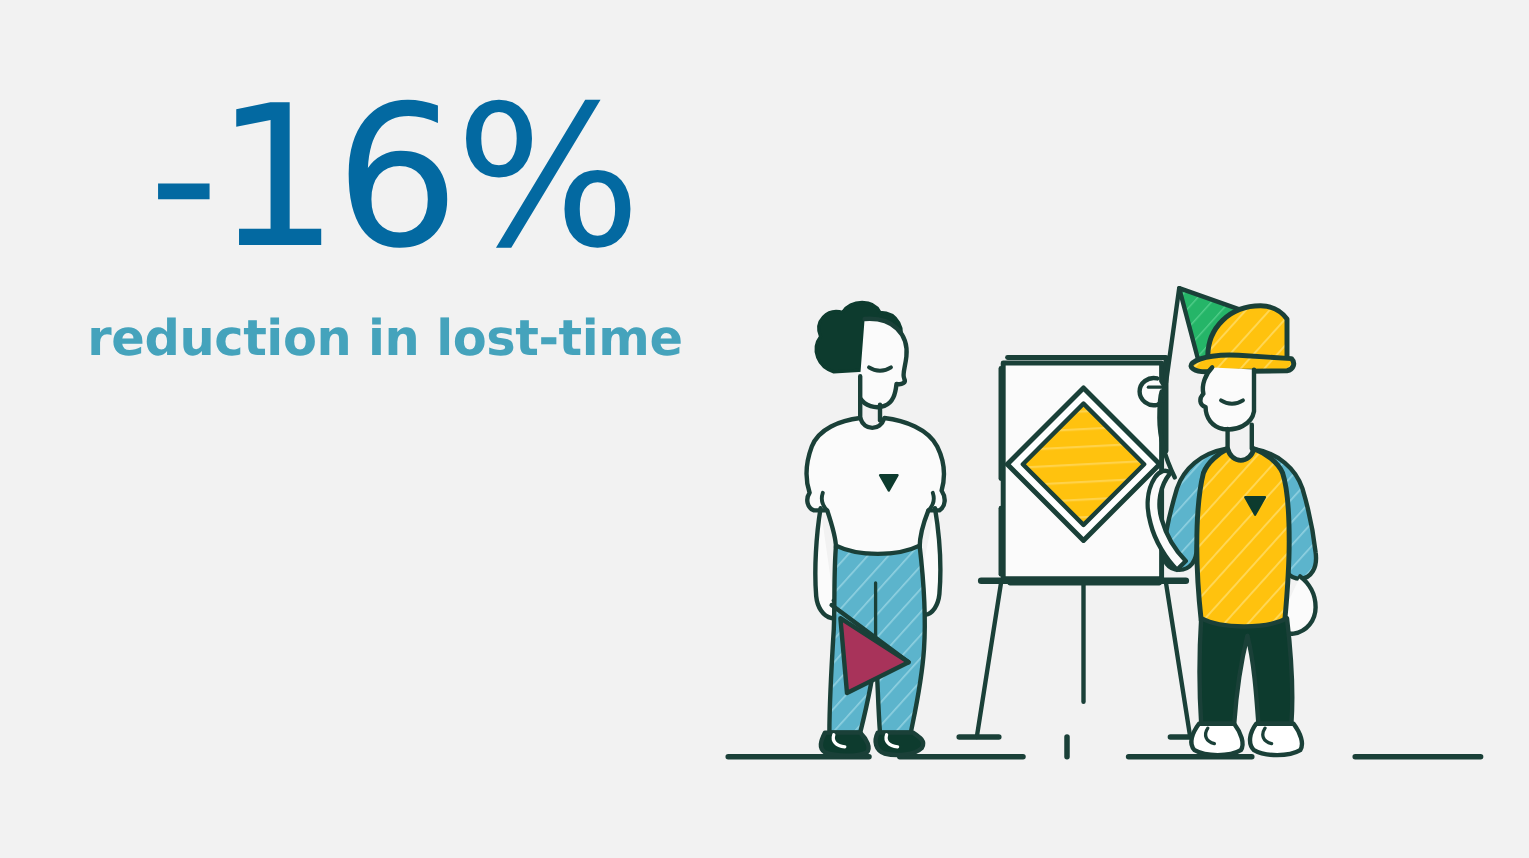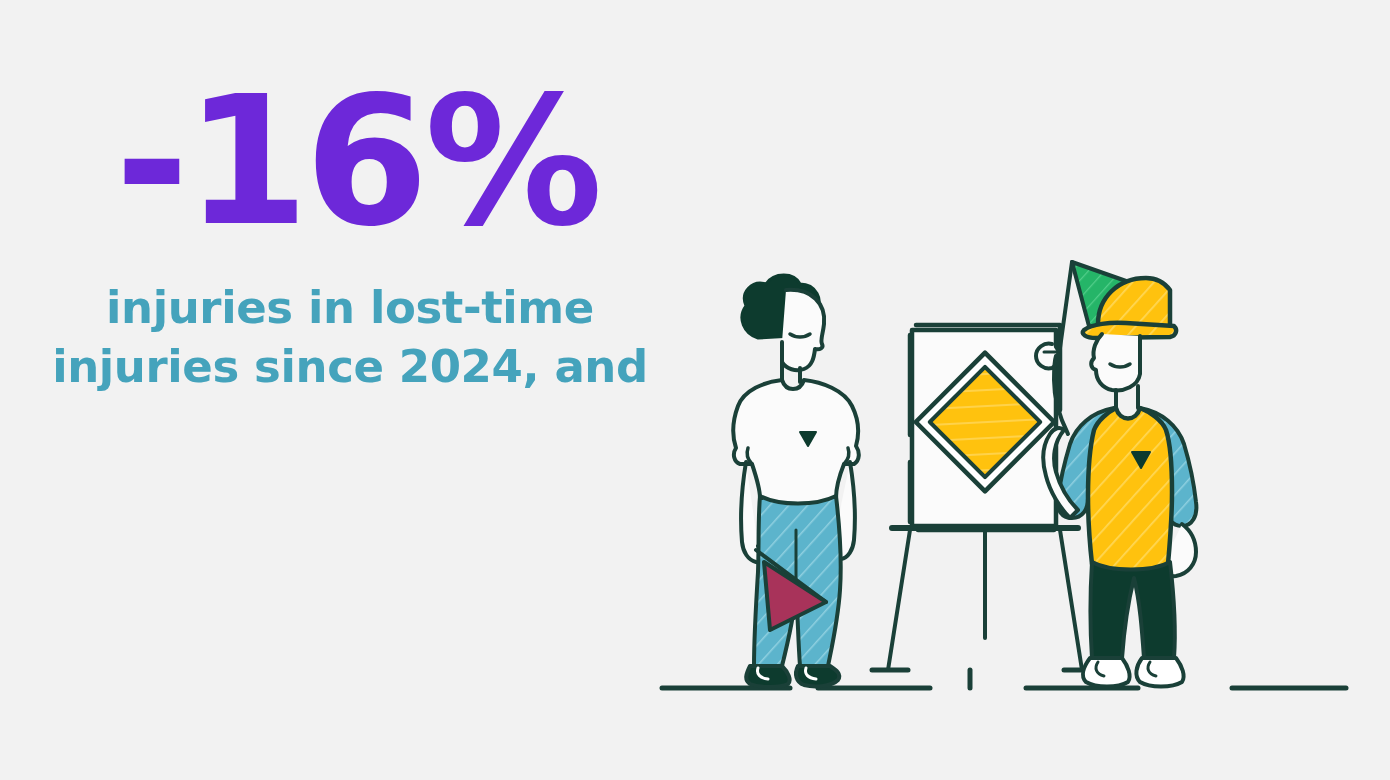--- a/index.html
+++ b/index.html
@@ -23,25 +23,25 @@
   
   .text-block {
     position: absolute;
     left: 0px;
     top: 80px;
     width: 700px;
     text-align: center;
   }
   .stat-headline {
     font-family: "DejaVu Sans", sans-serif;
-    font-weight: bold;
+    font-weight: normal;
     font-size: 178px;
     line-height: 0.92;
     letter-spacing: -4px;
-    color: #6d28d9;
+    color: #0369a1;
     margin: 0 0 34px 0;
     padding-left: 14px;
     white-space: nowrap;
   }
   .stat-caption {
     font-family: "DejaVu Sans", sans-serif;
     font-weight: bold;
     font-size: 45px;
     line-height: 1.32;
     letter-spacing: -0.4px;
@@ -62,22 +62,21 @@
   .illustration svg { display: block; }
 </style>
 </head>
 <body>
 
 <div id="infographic">
 
   <div class="text-block">
     <div class="stat-headline">-16%</div>
     <div class="stat-caption">
-      <span class="cap-line">injuries in lost-time</span>
-      <span class="cap-line">injuries since 2024, and</span>
+      <span class="cap-line">reduction in lost-time</span>
     </div>
   </div>
 
   <div class="illustration">
     <svg width="750" height="500" viewBox="0 0 750 500" xmlns="http://www.w3.org/2000/svg">
       <defs>
         <pattern id="hatchBlue" width="14" height="14" patternTransform="rotate(42)" patternUnits="userSpaceOnUse">
           <rect width="14" height="14" fill="#5CB4CC"></rect>
           <line x1="0" y1="0" x2="0" y2="14" stroke="#8FD0E0" stroke-width="3"></line>
         </pattern>

